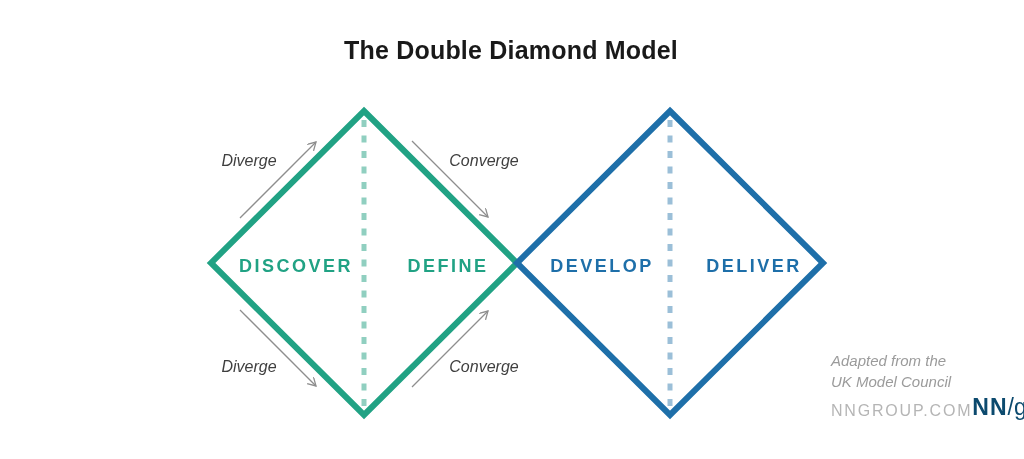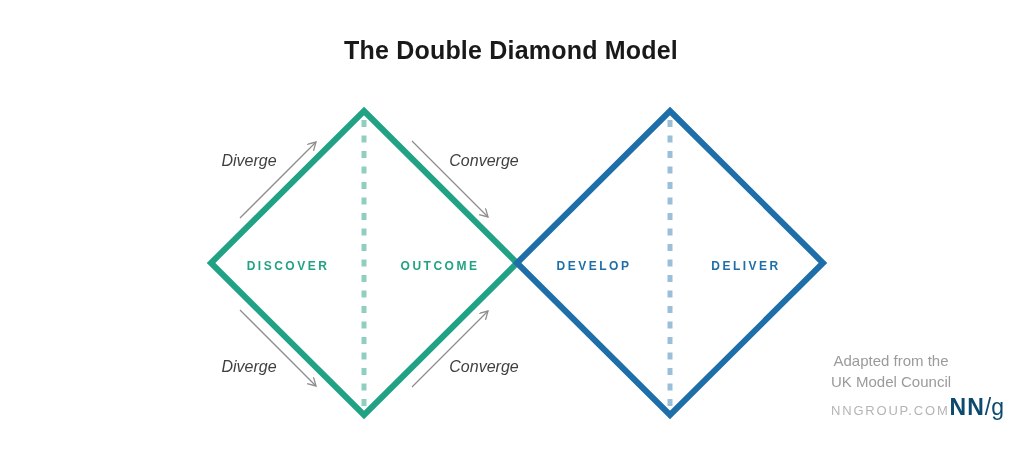--- a/index.html
+++ b/index.html
@@ -32,55 +32,56 @@
     letter-spacing: 2.5px;
     color: #1c1c1e;
     white-space: nowrap;
   }
   .endpoint.left  { left: 28px; }
   .endpoint.right { left: 853px; }
   .phase-label {
     position: absolute;
     top: 266px;
     transform: translate(-50%, -50%);
-    font-size: 12px;
+    font-size: 18px;
     font-weight: 700;
     letter-spacing: 2.5px;
     white-space: nowrap;
+    margin-left: 8px;
   }
   .phase-green { color: #21a284; }
   .phase-blue  { color: #1e6fa9; }
   .flow-label {
     position: absolute;
     transform: translate(-50%, -50%);
     font-style: italic;
     font-size: 16px;
     color: #3f3f3f;
     white-space: nowrap;
   }
   .attribution {
     position: absolute;
     left: 831px;
     top: 350px;
+    font-style: italic;
     font-size: 15px;
     line-height: 21px;
     color: #9b9b9b;
-    text-align: center;
   }
   .footer-row {
     position: absolute;
     left: 831px;
     top: 394px;
     width: 153px;
     display: flex;
     align-items: center;
     justify-content: space-between;
   }
   .site-url {
-    font-size: 13px;
+    font-size: 16px;
     font-weight: 500;
     letter-spacing: 1.8px;
     color: #b5b5b5;
     padding-top: 6px;
   }
   .nng-logo { font-size: 23px; color: #0c4a6e; white-space: nowrap; }
   .nng-logo .nn { font-weight: 700; letter-spacing: 1px; }
   .nng-logo .slash { font-weight: 400; }
   .nng-logo .g { font-weight: 400; }
 </style>
@@ -105,21 +106,21 @@
     <polygon points="670,111 823,263 670,415 517,263" fill="none" stroke-width="6" stroke-linejoin="miter" stroke="#1e6fa9"></polygon>
 
     <line x1="240" y1="218" x2="316" y2="142" stroke-width="1.3" marker-end="url(#arrowhead)" stroke="#8e8e8e"></line>
     <line x1="412" y1="141" x2="488" y2="217" stroke-width="1.3" marker-end="url(#arrowhead)" stroke="#8e8e8e"></line>
     <line x1="240" y1="310" x2="316" y2="386" stroke-width="1.3" marker-end="url(#arrowhead)" stroke="#8e8e8e"></line>
     <line x1="412" y1="387" x2="488" y2="311" stroke-width="1.3" marker-end="url(#arrowhead)" stroke="#8e8e8e"></line>
   </svg>
 
 
   <div class="phase-label phase-green" style="left:288px;">DISCOVER</div>
-  <div class="phase-label phase-green" style="left:440px;">OUTCOME</div>
+  <div class="phase-label phase-green" style="left:440px;">DEFINE</div>
   <div class="phase-label phase-blue" style="left:594px;">DEVELOP</div>
   <div class="phase-label phase-blue" style="left:746px;">DELIVER</div>
 
   <div class="flow-label" style="left:249px; top:161px;">Diverge</div>
   <div class="flow-label" style="left:484px; top:161px;">Converge</div>
   <div class="flow-label" style="left:249px; top:367px;">Diverge</div>
   <div class="flow-label" style="left:484px; top:367px;">Converge</div>
 
   <div class="attribution">
     <div>Adapted from the</div>

